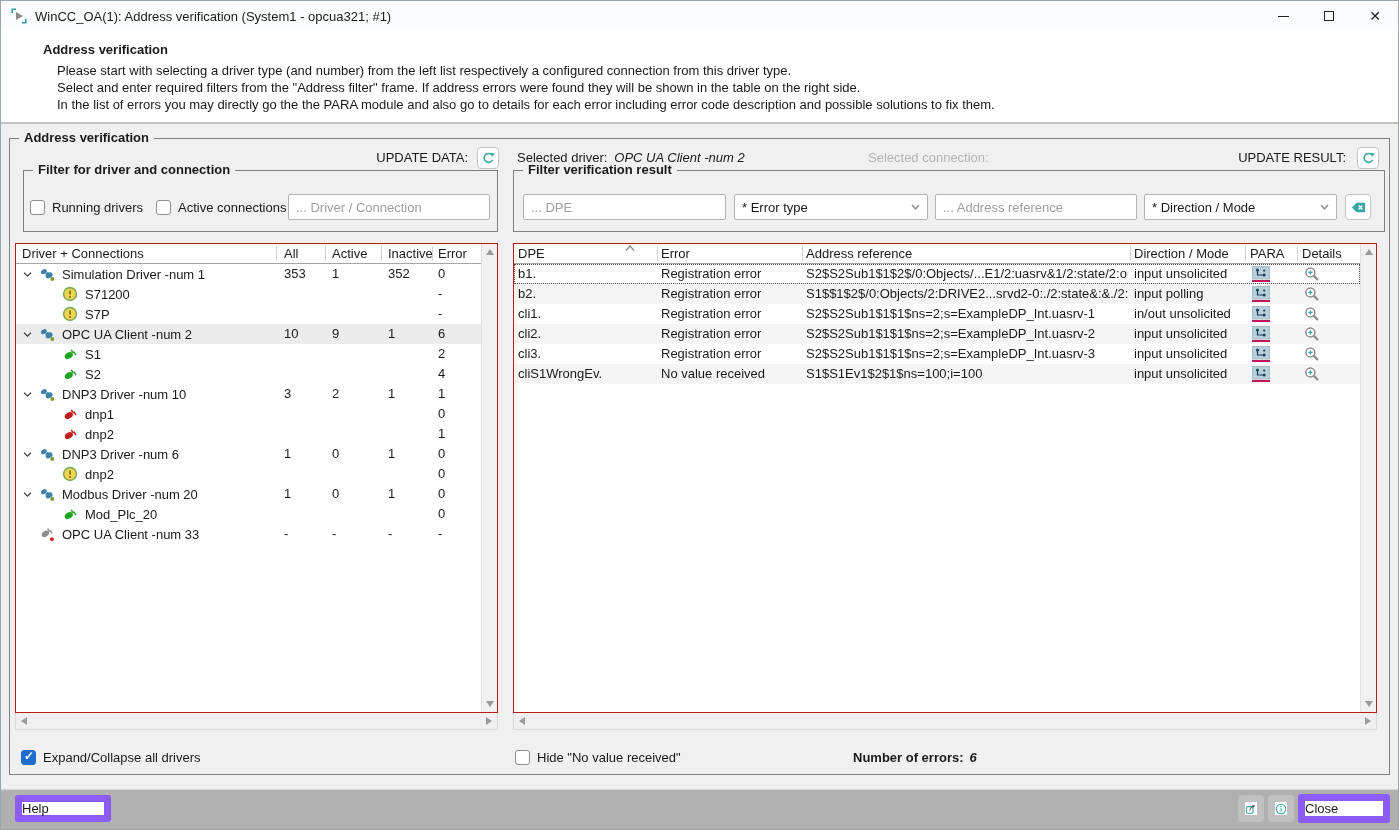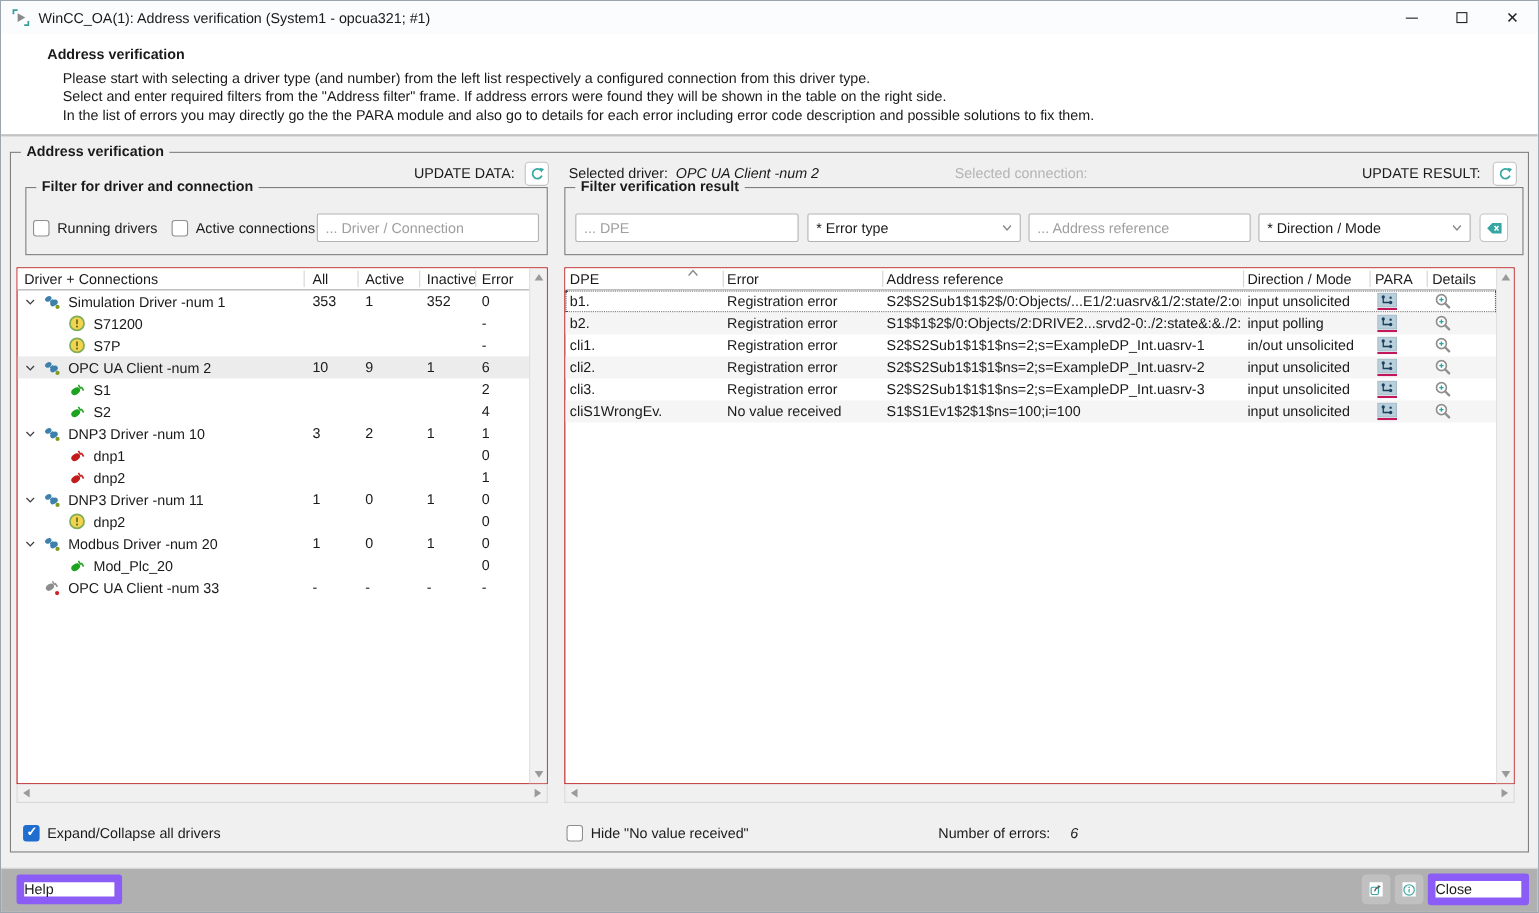--- a/index.html
+++ b/index.html
@@ -95,21 +95,21 @@
   .ecell { position:absolute; top:0; line-height:20px; white-space:nowrap; overflow:hidden; }
   .e-dpe { left:4px; width:136px; }
   .e-error { left:147px; width:138px; }
   .e-addr { left:292px; width:322px; }
   .e-dir { left:620px; width:108px; }
   .e-para { left:738px; top:2px; width:18px; height:16px; cursor:pointer; }
   .e-det  { left:790px; top:2px; width:16px; height:16px; cursor:pointer; }
 
   
   .footrow { position:absolute; }
-  .numerr { position:absolute; display:flex; gap:18px; }
+  .numerr { position:absolute; display:flex; gap:6px;font-weight:bold; }
 
   
   .bottombar { position:absolute; left:0; bottom:0; right:0; height:40px; background:#b1b0b1; border-top:1px solid #d6d6d6; }
   .btn { position:absolute; background:#fff; border:7px solid #8b5cf6; border-radius:3px; font-family:"Liberation Sans",sans-serif; font-size:13px; display:flex; align-items:center; justify-content:flex-start; cursor:pointer; }
   .btn-help  { left:14px; top:5px; width:96px; height:27px; }
   .btn-close { left:1297px; top:4px; width:92px; height:29px; }
   .btn-sq { width:26px; height:27px; top:5px; border-color:#c0c0c0; border-radius:4px; }
   .btn-export { left:1237px; }
   .btn-info { left:1267px; }
   .btn-sq svg { width:16px; height:16px; }
@@ -415,21 +415,21 @@
   </div>
             <div class="trow">
     <span class="expander">
                 <svg viewBox="0 0 16 16" style="width:11px;height:11px;">
                   <use href="#i-chevron-down"></use>
                 </svg>
               </span>
     <svg class="ticon">
                 <use href="#i-driver-blue"></use>
               </svg>
-    <span class="tlabel">DNP3 Driver -num 11</span>
+    <span class="tlabel">DNP3 Driver -num 6</span>
     <span class="cell c-all">1</span>
     <span class="cell c-active">0</span>
     <span class="cell c-inactive">1</span>
     <span class="cell c-error">0</span>
   </div>
             <div class="trow lvl1">
 
     <svg class="ticon">
                 <use href="#i-warning"></use>
               </svg>

